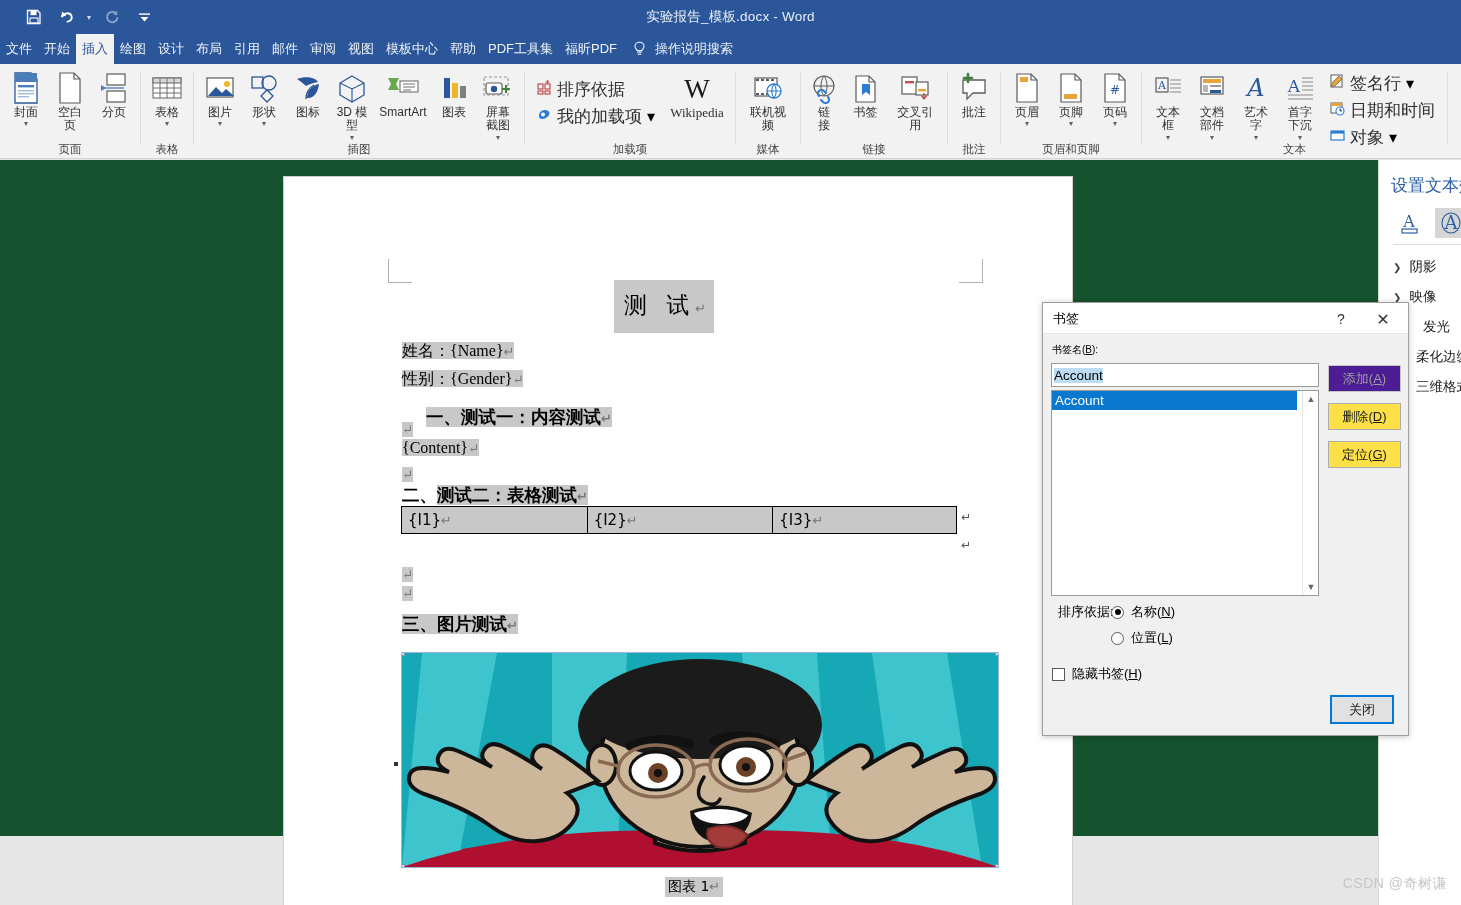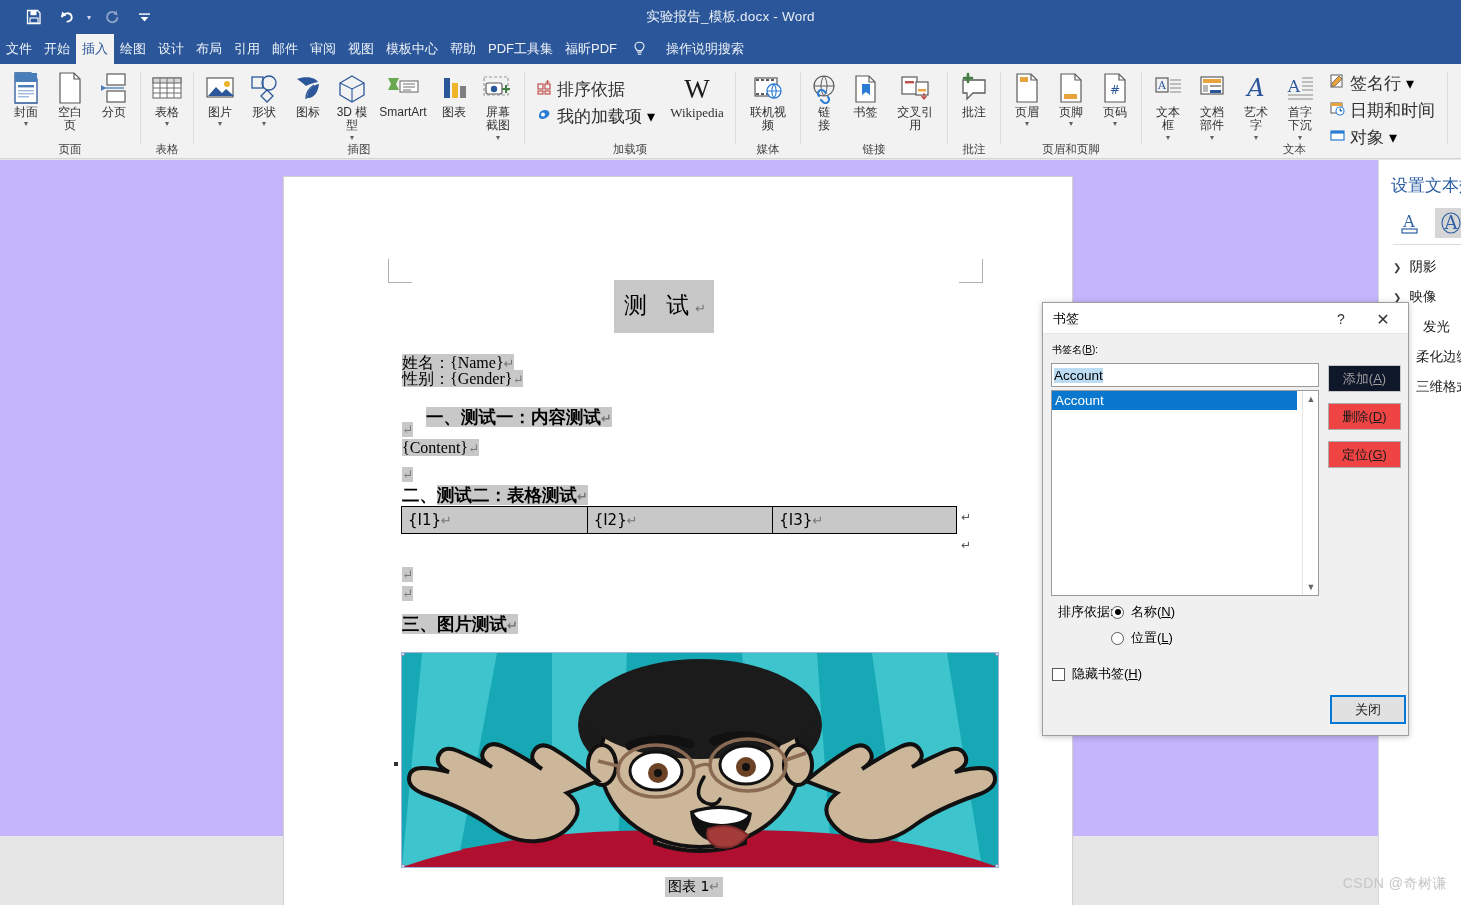--- a/index.html
+++ b/index.html
@@ -33,21 +33,21 @@
   
   .tabstrip{
     position:absolute; left:0; top:34px; width:1461px; height:30px;
     background:#2b579a; display:flex; align-items:stretch;
   }
   .tab{
     display:flex;align-items:center; padding:0 6px;
     font-size:13px; color:#eef2f8; cursor:default; white-space:nowrap;
   }
   .tab.active{ background:#f2f2f2; color:#2b579a; }
-  .tellme{ display:flex; align-items:center; gap:18px; padding-left:10px; }
+  .tellme{ display:flex; align-items:center; gap:7px; padding-left:10px; }
   .bulb{ width:15px;height:17px; position:relative; }
   .bulb svg{ display:block; }
 
   
   .ribbon{
     position:absolute; left:0; top:64px; width:1461px; height:95px;
     background:#f2f2f2; border-bottom:1px solid #d4d4d4;
     display:flex; align-items:flex-start; overflow:hidden;
   }
   .rgroup{ height:95px; position:relative; display:flex; flex-direction:column;
@@ -73,21 +73,21 @@
   .rsmall{ display:flex; align-items:center; gap:5px; padding:2px 4px; cursor:default;}
   .rsmall .lbl{ font-size:17px; color:#303030; white-space:nowrap;}
   .rcol{ display:flex; flex-direction:column; justify-content:center; height:70px; padding:0 4px;}
 
   
   .ic{ display:block; }
 
   
   .docarea{
     position:absolute; left:0; top:160px; width:1461px; height:676px;
-    background:#c4b5fd;
+    background:#14532d;
   }
   .page{
     position:absolute; left:283px; top:16px; width:790px; height:729px;
     background:#ffffff; border:1px solid #d0d0d0; border-bottom:none;
   }
   .cropmark{ position:absolute; width:24px; height:24px; }
   .cropmark.tl{ left:104px; top:82px; border-left:1px solid #b0b0b0; border-bottom:1px solid #b0b0b0;}
   .cropmark.tr{ left:675px; top:82px; border-right:1px solid #b0b0b0; border-bottom:1px solid #b0b0b0;}
 
   .doctitle{
@@ -178,25 +178,25 @@
     width:245px;
   }
   .dlg-scroll{
     position:absolute; right:0; top:0; width:16px; height:204px; background:#fff;
     border-left:1px solid #e4e4e4;
   }
   .dlg-scroll .arr{ width:16px;height:16px; display:flex;align-items:center;justify-content:center;
                     font-size:9px;color:#666;}
   .dlg-scroll .arr.bot{ position:absolute; bottom:0; left:0; }
   .dlg-btn{
-    position:absolute; width:73px; height:27px; background:#ef4444;
+    position:absolute; width:73px; height:27px; background:#fde047;
     border:1px solid #adadad; font-size:13px; color:#1a1a1a;
     display:flex; align-items:center; justify-content:center;
   }
-  .dlg-btn.disabled{ color:#9d9d9d; background:#0f172a; border-color:#c6c6c6;align-items:center;}
+  .dlg-btn.disabled{ color:#9d9d9d; background:#4c1d95; border-color:#c6c6c6;align-items:center;}
   .dlg-btn.primary{ border:2px solid #0078d7; background:#e1e1e1; }
   .radio-line{ position:absolute; display:flex; align-items:center; gap:7px; font-size:13px; color:#000;}
   .radio{ width:13px;height:13px;border:1px solid #5a5a5a;border-radius:50%;background:#fff;
           display:flex;align-items:center;justify-content:center;}
   .radio .dot{ width:6px;height:6px;border-radius:50%;background:#000;}
   .chk{ width:13px;height:13px;border:1px solid #5a5a5a;background:#fff;}
 
   .watermark{
     position:absolute; right:14px; bottom:12px; font-size:14px; color:#c6c6c6;
     letter-spacing:.5px;
@@ -669,21 +669,21 @@
 <div class="docarea">
   <div class="page">
 
     <div class="cropmark tl"></div>
     <div class="cropmark tr"></div>
 
     <div class="doctitle">
       <span>测  试</span><span class="pilcrow">↵</span>
     </div>
 
-    <div class="dline serif bodyline" style="top:176px;font-family:Liberation Serif, serif;">
+    <div class="dline serif bodyline" style="top:164px;font-family:Liberation Serif, serif;">
       <span class="hl"><span>姓名：{Name}</span><span class="pilcrow">↵</span></span>
     </div>
     <div class="dline serif bodyline" style="top:192px;">
       <span class="hl"><span>性别：{Gender}</span><span class="pilcrow">↵</span></span>
     </div>
     <div class="dline heading" style="top:228px;padding-left:24px;">
       <span class="hl"><span>一、测试一：内容测试</span><span class="pilcrow">↵</span></span>
     </div>
     <div class="dline" style="top:243px;">
       <span class="hl pilcrow">↵</span>
@@ -876,16 +876,16 @@
   <div class="radio-line" style="left:68px;top:326px;">
     <span class="radio"></span>
     <span><span>位置(</span><span class="u">L</span><span>)</span></span>
   </div>
 
   <div class="radio-line" style="left:9px;top:362px;">
     <span class="chk"></span>
     <span><span>隐藏书签(</span><span class="u">H</span><span>)</span></span>
   </div>
 
-  <div class="dlg-btn primary" style="left:287px;top:392px;width:76px;height:29px;">关闭</div>
+  <div class="dlg-btn primary" style="left:287px;top:392px;width:64px;height:29px;">关闭</div>
 </div>
 
 <div class="watermark">CSDN @奇树谦</div>
 
 </body></html>

